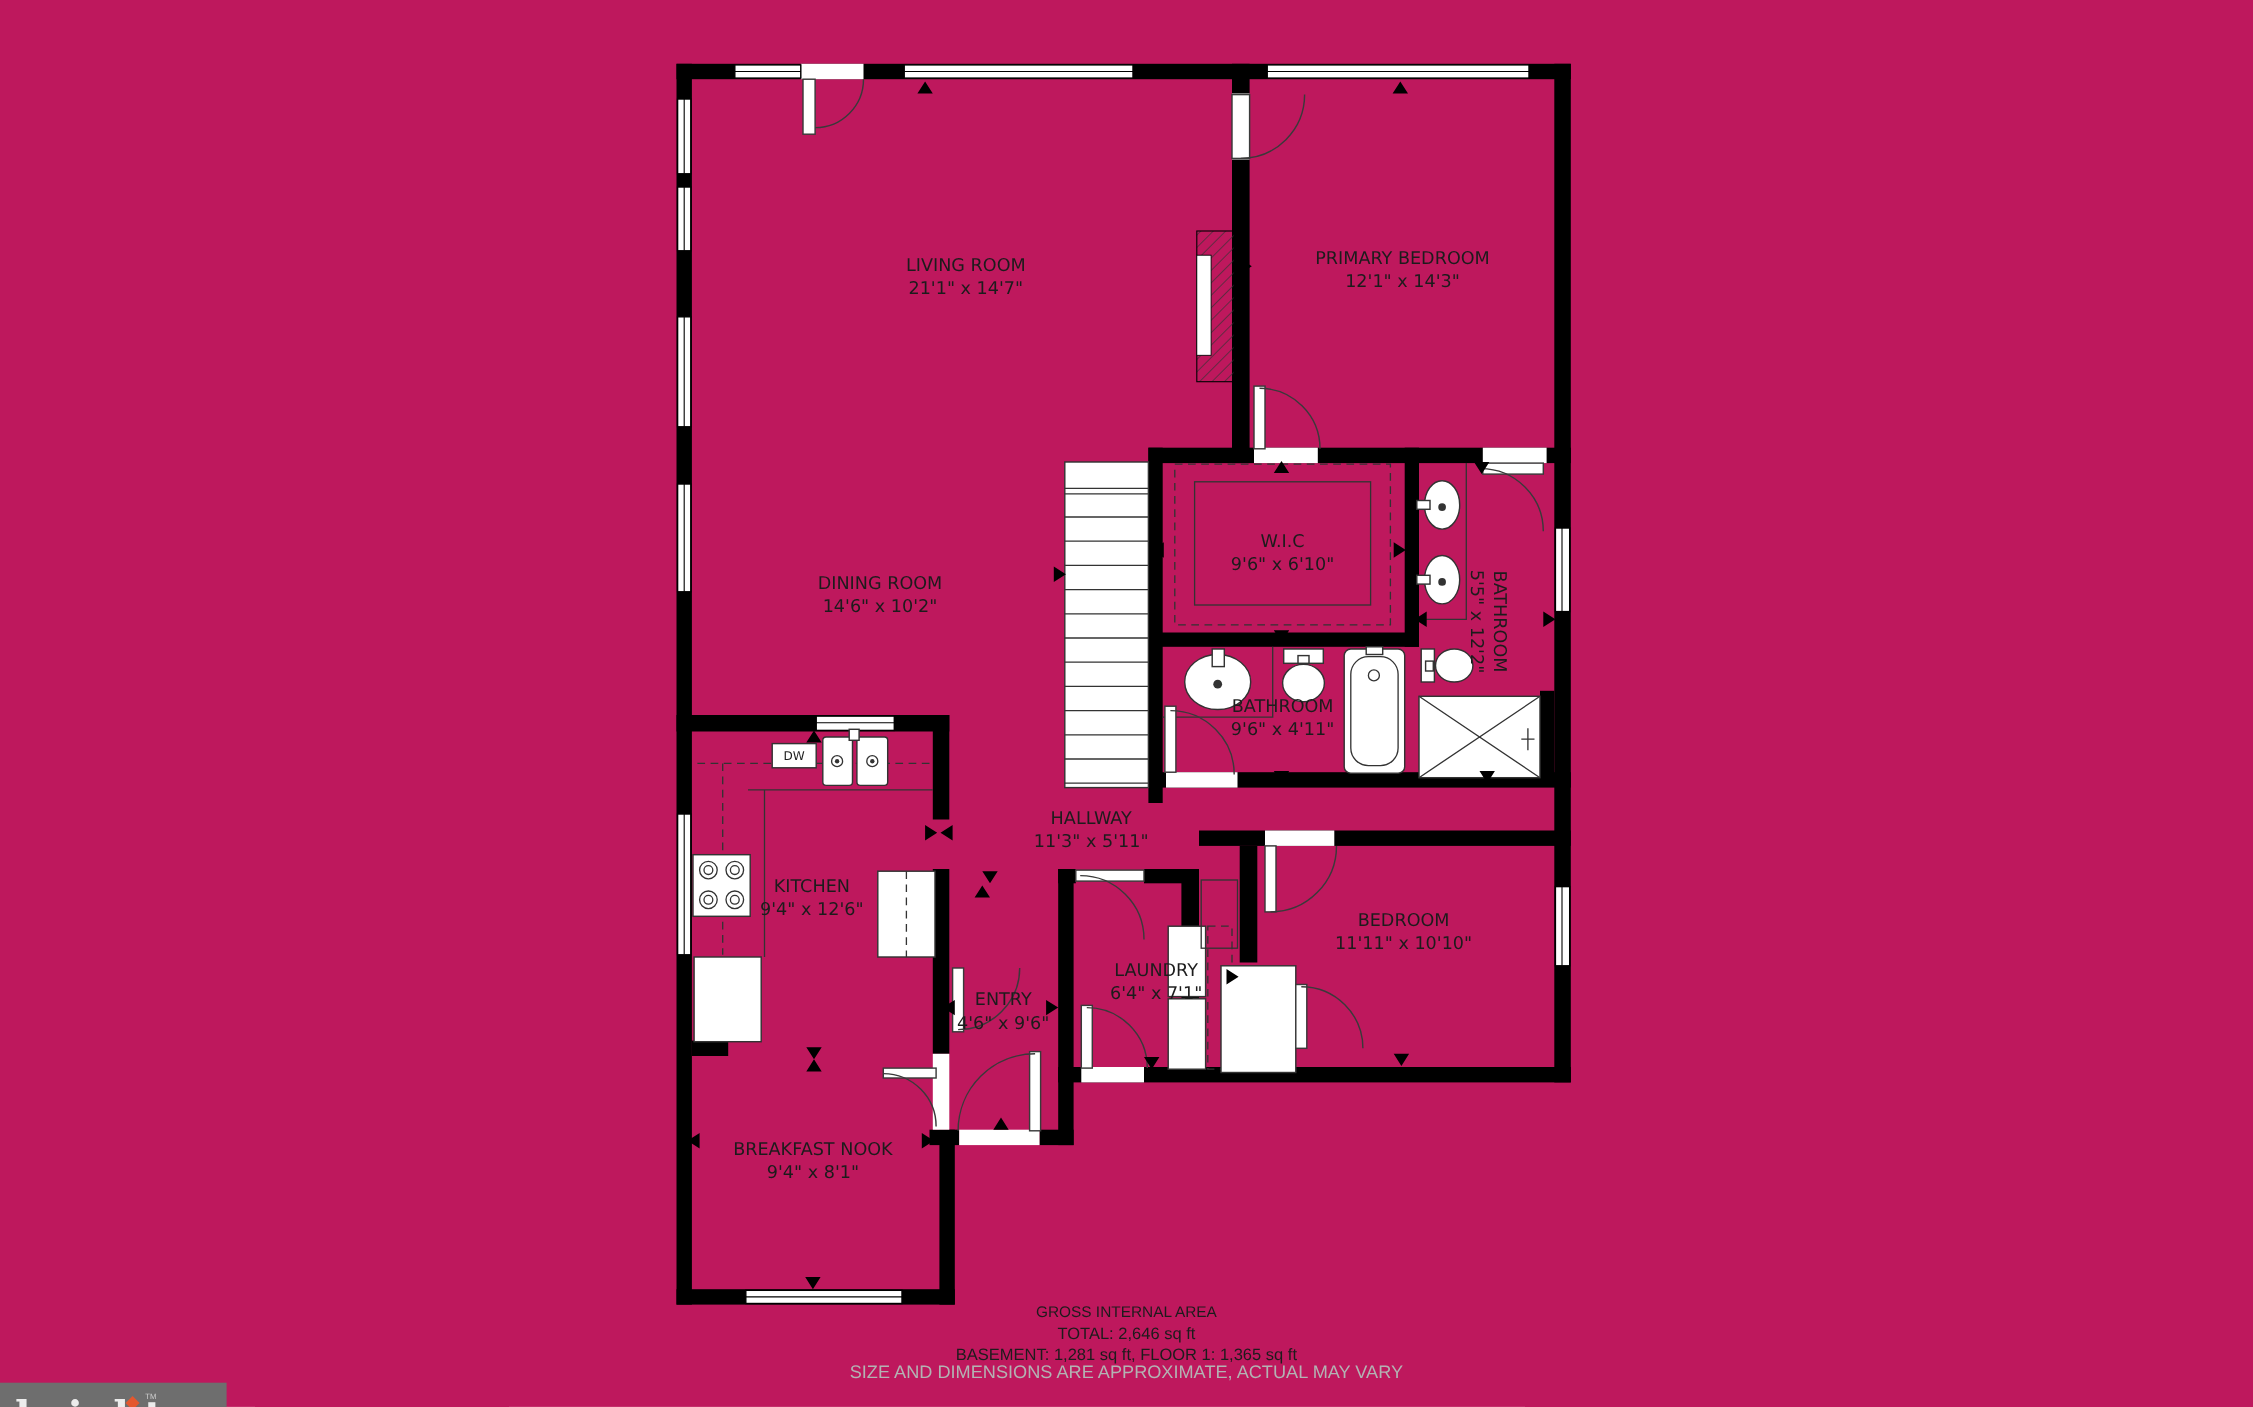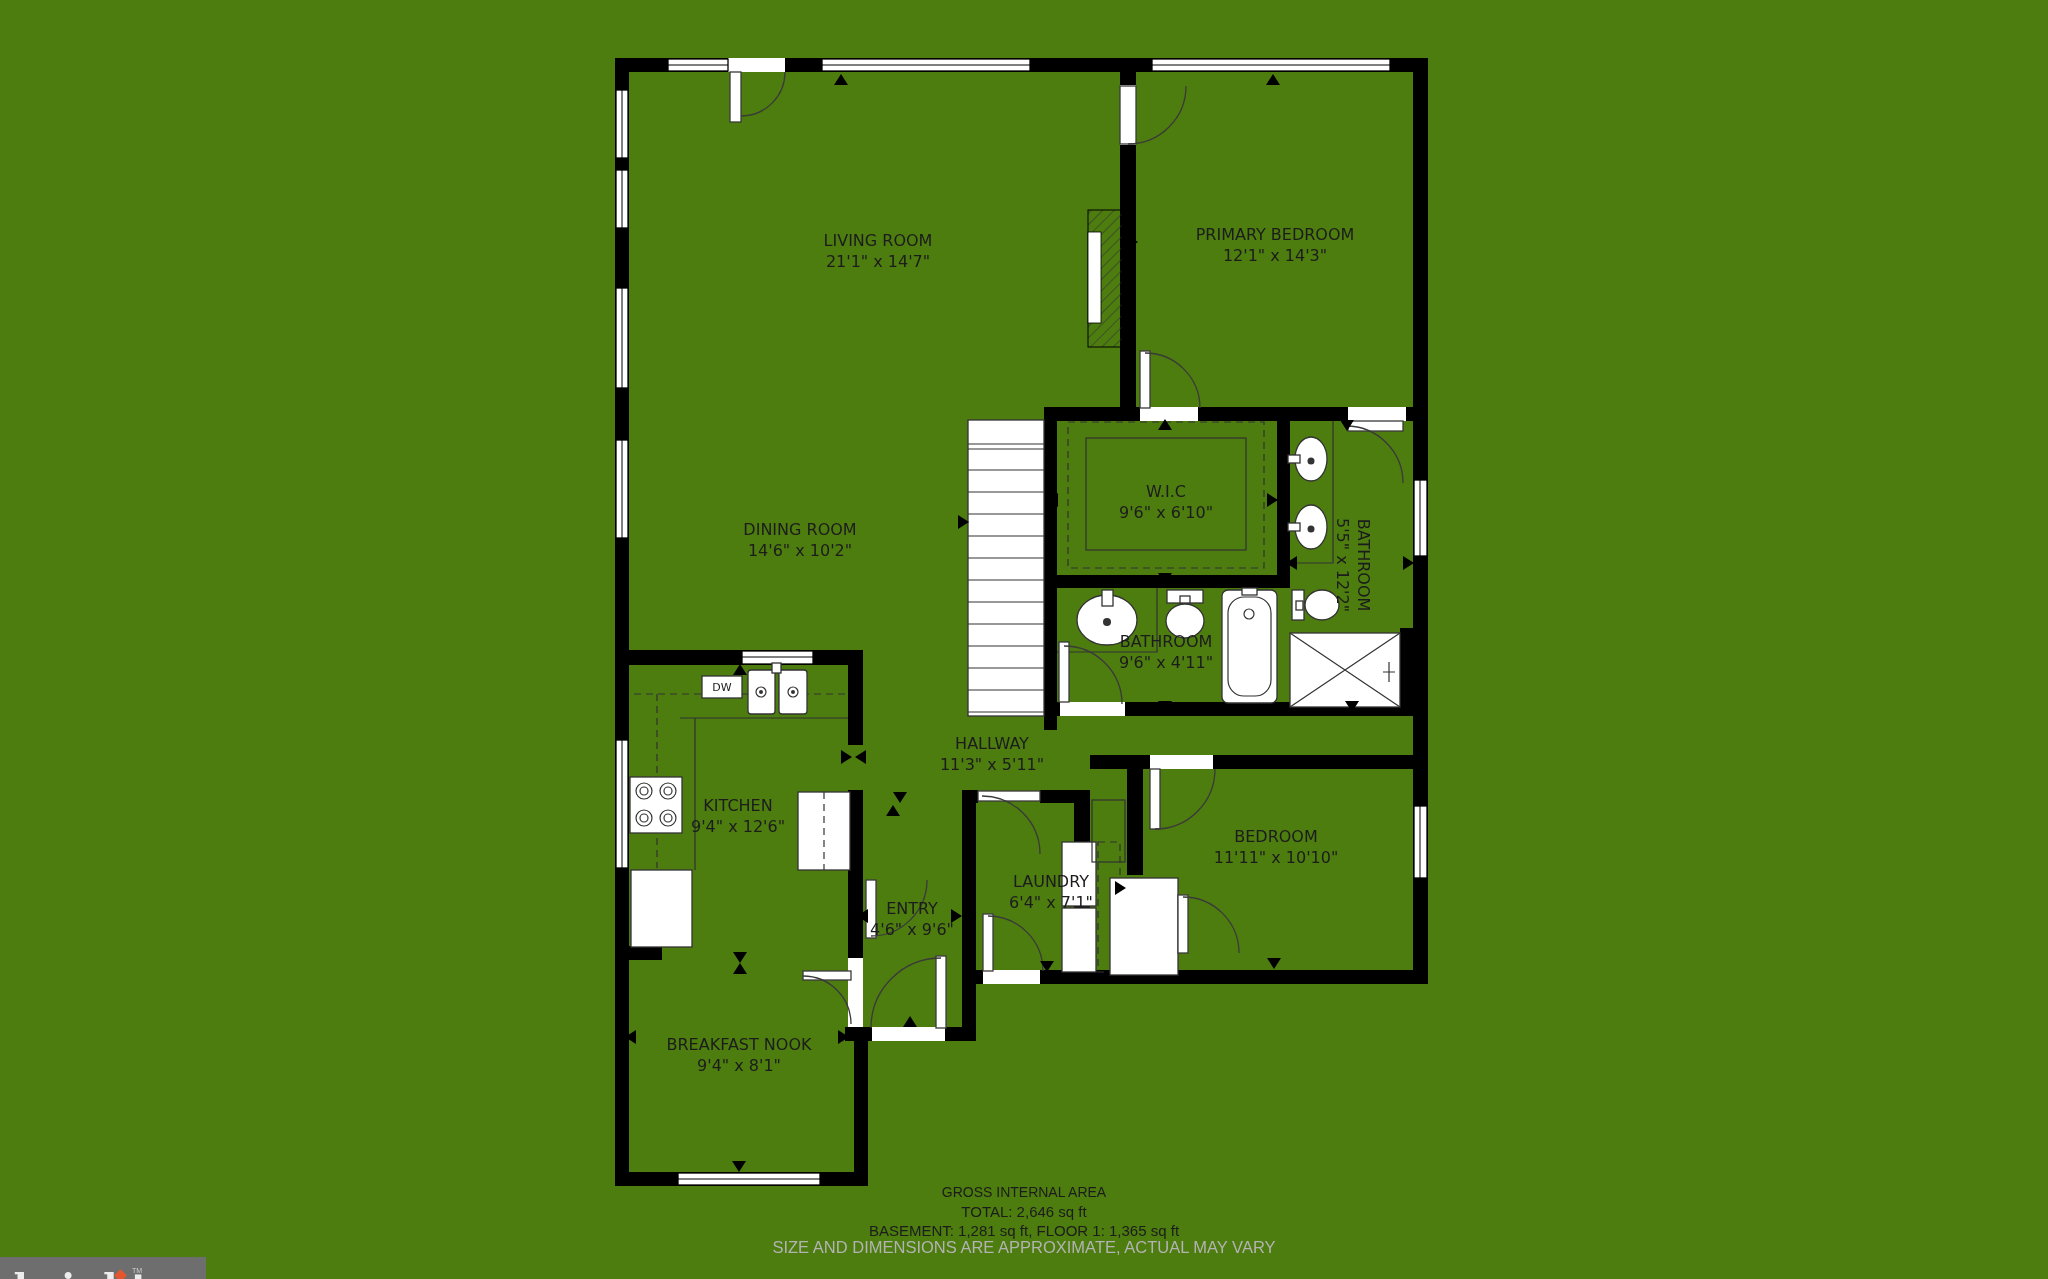--- a/index.html
+++ b/index.html
@@ -1,16 +1,16 @@
 <!DOCTYPE html>
 <html><head>
 <meta charset="utf-8">
 <style>
   html,body{margin:0;padding:0;background:#ffffff;}
-  #page{position:relative;width:2048px;height:1279px;background:#4d7c0f;overflow:hidden;
+  #page{position:relative;width:2048px;height:1279px;background:#be185d;overflow:hidden;
         font-family:"DejaVu Sans",sans-serif;}
   svg text{font-family:"DejaVu Sans",sans-serif;fill:#1c1c1c;}
   .rn{font-size:16px;}
   .rd{font-size:16px;}
   .dwl{font-size:11px;}
   .f1{font-family:"Liberation Sans",sans-serif;font-size:14px;}
   .f2{font-family:"Liberation Sans",sans-serif;font-size:15px;}
   .f3{font-family:"Liberation Sans",sans-serif;font-size:15px;}
   .f4{font-family:"Liberation Sans",sans-serif;font-size:16.5px;fill:#b3b3b3;}
   .wall{fill:#000000;}

